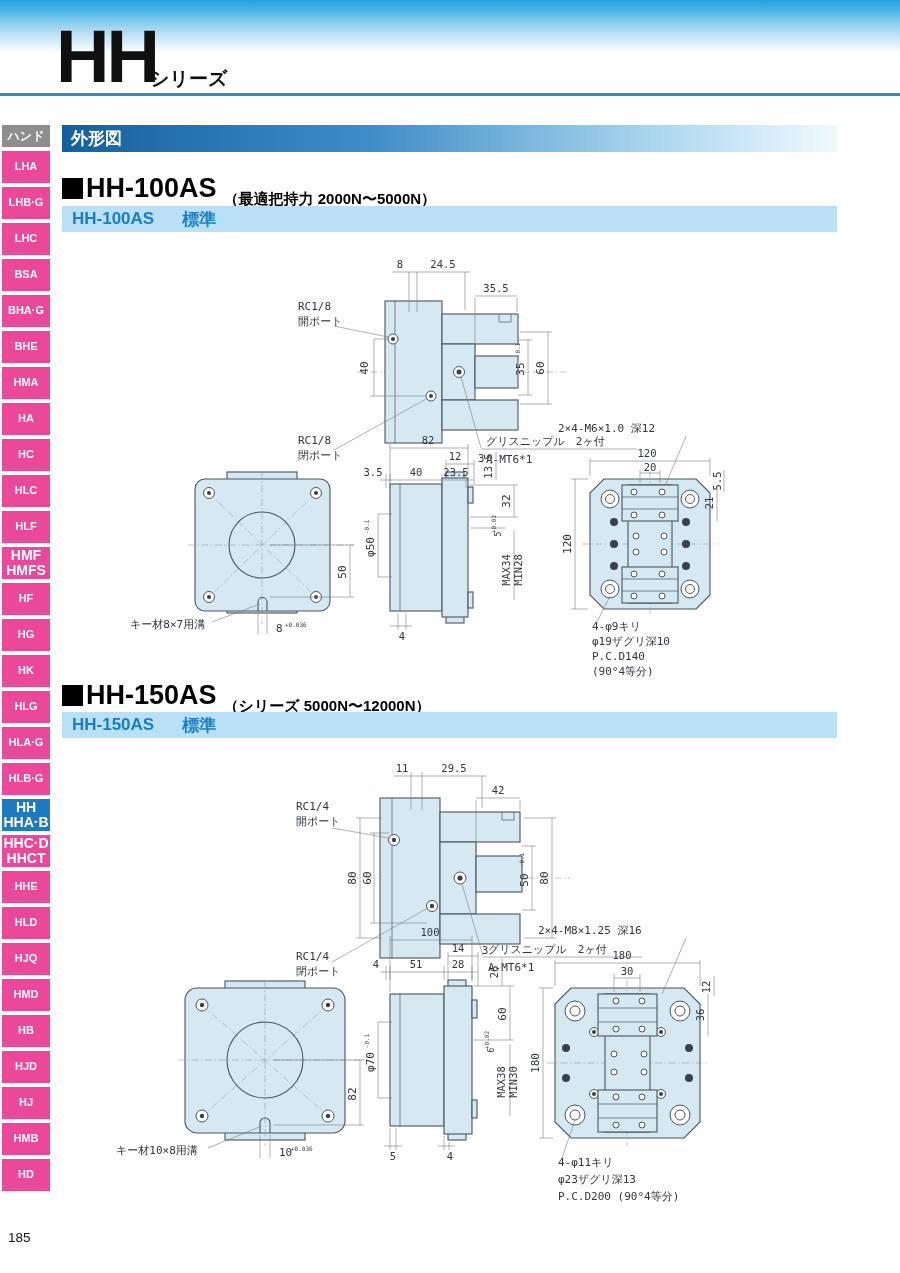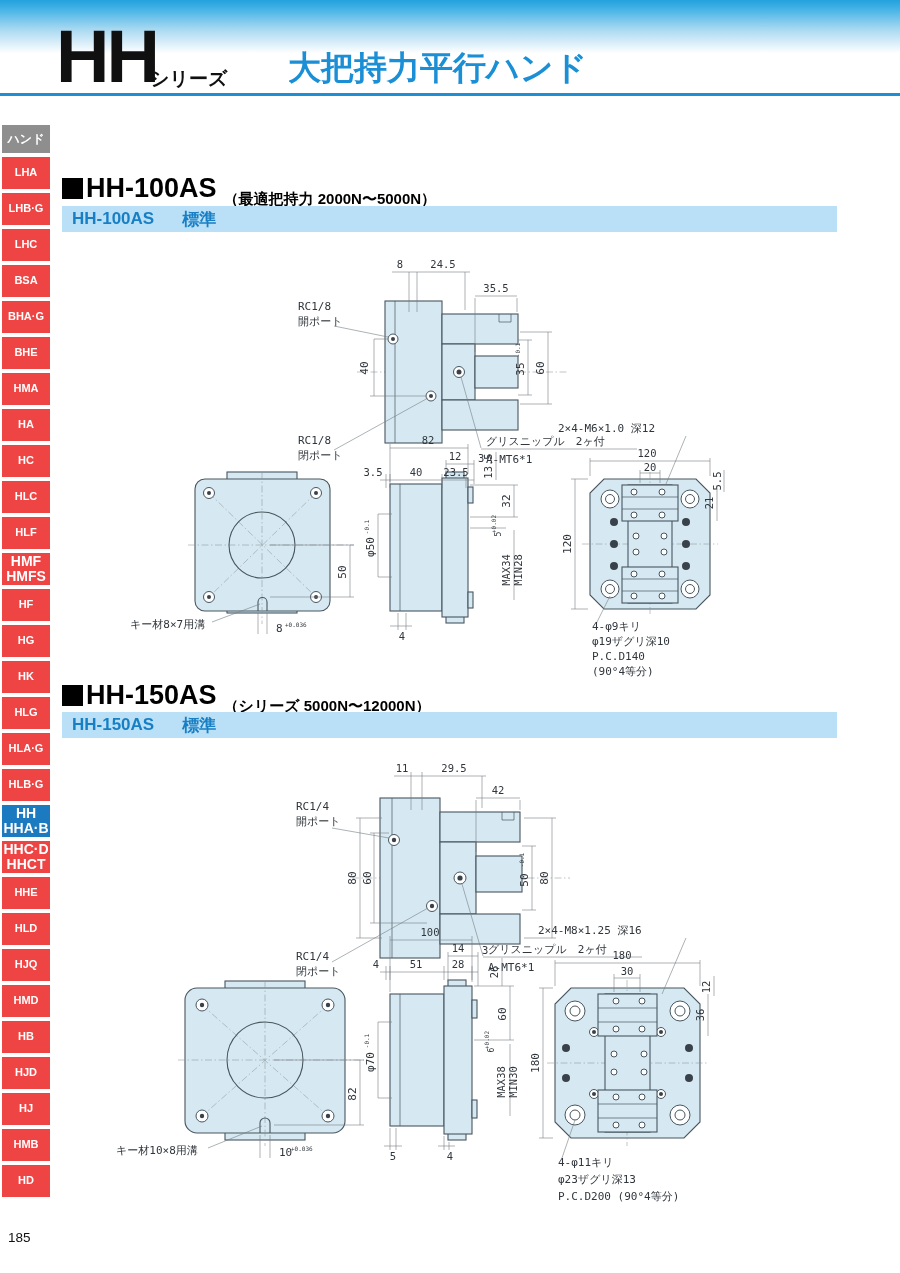--- a/index.html
+++ b/index.html
@@ -7,23 +7,23 @@
         font-family:"Liberation Sans","DejaVu Sans",sans-serif}
   
   .topband{position:absolute;left:0;top:0;width:900px;height:92px;
            background:linear-gradient(180deg,#22a2dd 0%,#45b3e6 10%,#a9d9f1 32%,#ffffff 58%,#ffffff 100%)}
   .rule{position:absolute;left:0;top:93px;width:900px;height:3px;background:#1e8fd5}
   .hh{position:absolute;left:56px;top:14px;font-size:74px;font-weight:bold;color:#101010;letter-spacing:-3px}
   .series{position:absolute;left:150px;top:66px;font-size:19px;font-weight:bold;color:#101010}
   .title{position:absolute;left:288px;top:46px;font-size:33px;font-weight:bold;color:#1b8fd6}
   
   .sb{position:absolute;left:2px;top:125px;width:48px}
-  .sbh{height:28px;background:#8e8e8e;color:#fff;font-size:12px;font-weight:bold;
+  .sbh{height:22px;background:#8e8e8e;color:#fff;font-size:12px;font-weight:bold;
        display:flex;align-items:center;justify-content:center;margin-bottom:4px}
-  .tab{height:32px;background:#ef4444;color:#fff;font-weight:bold;font-size:11px;
+  .tab{height:32px;background:#ec4899;color:#fff;font-weight:bold;font-size:11px;
        display:flex;flex-direction:column;align-items:center;justify-content:center;
        margin-bottom:4px;line-height:1.05;text-align:center}
   .tab.two{font-size:14px}
   .tab.active{background:#1c7ac0}
   
   .obar{position:absolute;left:62px;top:125px;width:775px;height:27px;color:#fff;font-weight:bold;font-size:17px;
         display:flex;align-items:center;padding-left:9px;box-sizing:border-box;
         background:linear-gradient(90deg,#14609e 0%,#3f8ec7 40%,#a7d4ee 75%,#f0f9fe 100%)}
   .h1{position:absolute;left:62px;font-size:27px;font-weight:bold;color:#000;display:flex;align-items:center}
   .h1 .sq{width:21px;height:21px;background:#000;display:inline-block;margin-right:3px}
@@ -47,21 +47,20 @@
   .hd{fill:#39424a}
 </style>
 </head>
 <body>
 
 <div class="page">
 
   <div class="topband"></div>
   <div class="hh">HH</div>
   <div class="series">シリーズ</div>
-  <div class="title">大把持力平行ハンド</div>
   <div class="rule"></div>
 
   <div class="sb">
     <div class="sbh">ハンド</div>
     <div>
         <div class="tab">
           <span>LHA</span>
         </div>
         <div class="tab">
           <span>LHB·G</span>
@@ -146,20 +145,21 @@
         </div>
         <div class="tab">
           <span>HMB</span>
         </div>
         <div class="tab">
           <span>HD</span>
         </div>
       </div>
   </div>
 
+  <div class="obar">外形図</div>
 
   <div class="h1" style="top:168px">
     <span class="sq"></span>
     <span>HH-100AS</span>
     <span class="note">（最適把持力 2000N〜5000N）</span>
   </div>
   <div class="bbar" style="top:206px">
     <span>HH-100AS</span>
     <span>標準</span>
   </div>

